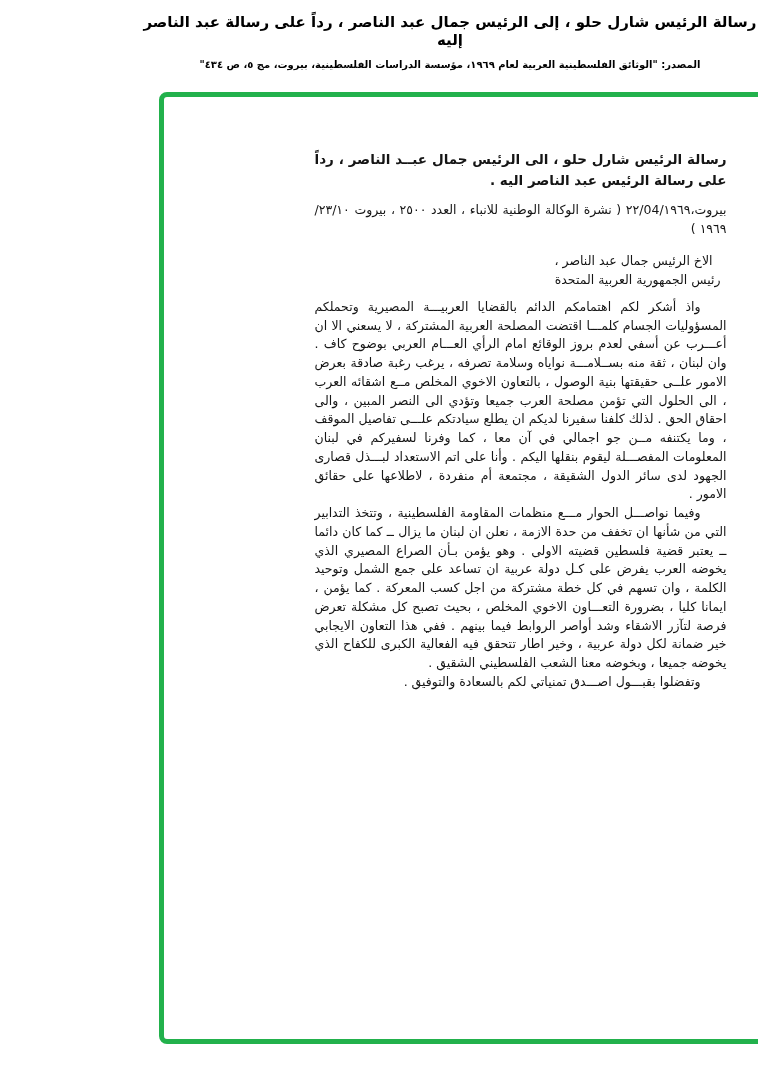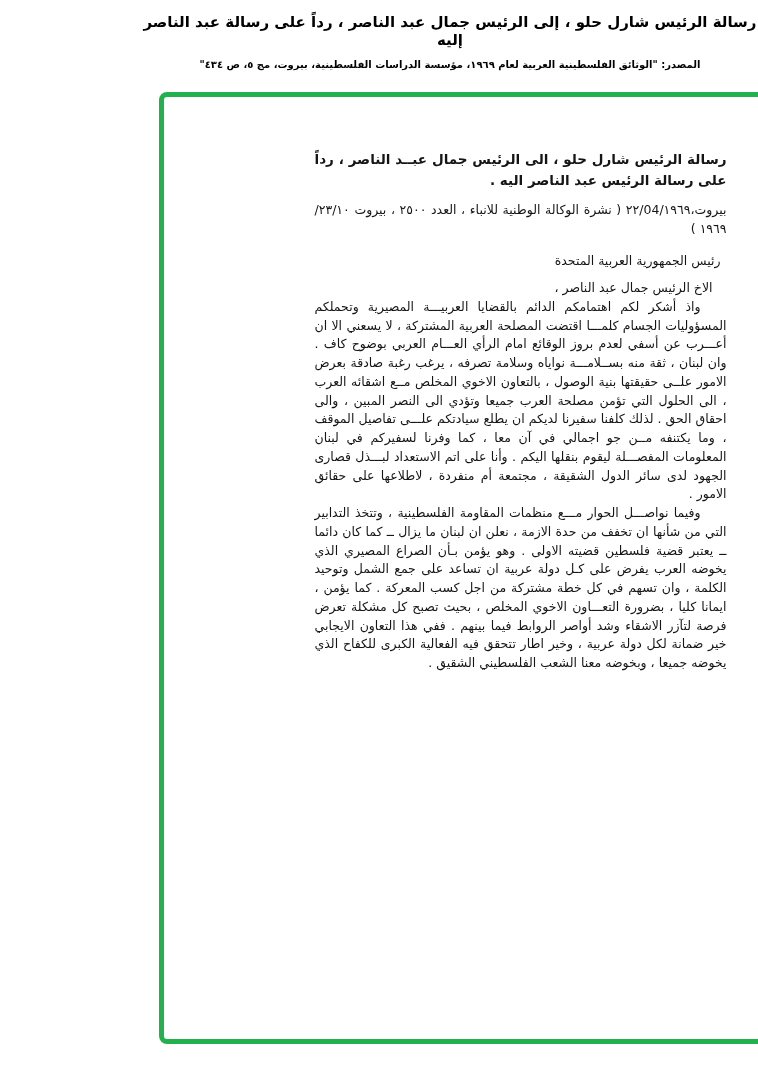--- a/index.html
+++ b/index.html
@@ -84,26 +84,27 @@
     <div class="top-source">المصدر: "الوثائق الفلسطينية العربية لعام ١٩٦٩، مؤسسة الدراسات الفلسطينية، بيروت، مج ٥، ص ٤٣٤"</div>
   </div>
 
   <div class="frame">
     <div class="doc">
 
       <p class="heading">رسالة الرئيس شارل حلو ، الى الرئيس جمال عبــد الناصر ، رداً على رسالة الرئيس عبد الناصر اليه .</p>
 
       <p class="dateline">بيروت،٢٢/04/١٩٦٩ ( نشرة الوكالة الوطنية للانباء ، العدد ٢٥٠٠ ، بيروت ٢٣/١٠/ ١٩٦٩ )</p>
 
+      <p class="salutation">الاخ الرئيس جمال عبد الناصر ،</p>
+
       <p class="salutation sal2">رئيس الجمهورية العربية المتحدة</p>
-
-      <p class="salutation">الاخ الرئيس جمال عبد الناصر ،</p>
 
 
       <p class="para">واذ أشكر لكم اهتمامكم الدائم بالقضايا العربيـــة المصيرية وتحملكم المسؤوليات الجسام كلمـــا اقتضت المصلحة العربية المشتركة ، لا يسعني الا ان أعـــرب عن أسفي لعدم بروز الوقائع امام الرأي العـــام العربي بوضوح كاف . وان لبنان ، ثقة منه بســلامـــة نواياه وسلامة تصرفه ، يرغب رغبة صادقة بعرض الامور علــى حقيقتها بنية الوصول ، بالتعاون الاخوي المخلص مــع اشقائه العرب ، الى الحلول التي تؤمن مصلحة العرب جميعا وتؤدي الى النصر المبين ، والى احقاق الحق . لذلك كلفنا سفيرنا لديكم ان يطلع سيادتكم علـــى تفاصيل الموقف ، وما يكتنفه مــن جو اجمالي في آن معا ، كما وفرنا لسفيركم في لبنان المعلومات المفصـــلة ليقوم بنقلها اليكم . وأنا على اتم الاستعداد لبـــذل قصارى الجهود لدى سائر الدول الشقيقة ، مجتمعة أم منفردة ، لاطلاعها على حقائق الامور .</p>
 
       <p class="para">وفيما نواصـــل الحوار مـــع منظمات المقاومة الفلسطينية ، وتتخذ التدابير التي من شأنها ان تخفف من حدة الازمة ، نعلن ان لبنان ما يزال ــ كما كان دائما ــ يعتبر قضية فلسطين قضيته الاولى . وهو يؤمن بـأن الصراع المصيري الذي يخوضه العرب يفرض على كـل دولة عربية ان تساعد على جمع الشمل وتوحيد الكلمة ، وان تسهم في كل خطة مشتركة من اجل كسب المعركة . كما يؤمن ، ايمانا كليا ، بضرورة التعـــاون الاخوي المخلص ، بحيث تصبح كل مشكلة تعرض فرصة لتآزر الاشقاء وشد أواصر الروابط فيما بينهم . ففي هذا التعاون الايجابي خير ضمانة لكل دولة عربية ، وخير اطار تتحقق فيه الفعالية الكبرى للكفاح الذي يخوضه جميعا ، وبخوضه معنا الشعب الفلسطيني الشقيق .</p>
 
+      <p class="para">وتفضلوا بقبـــول اصـــدق تمنياتي لكم بالسعادة والتوفيق .</p>
 
     </div>
   </div>
 
 </div>
 
 </body></html>

